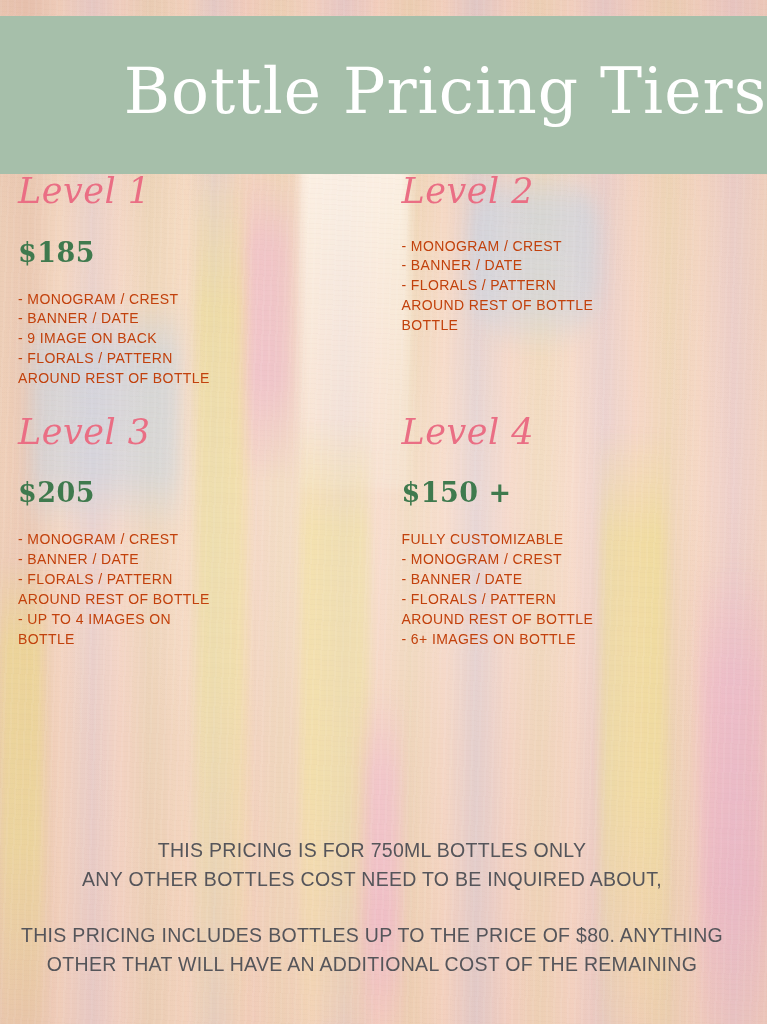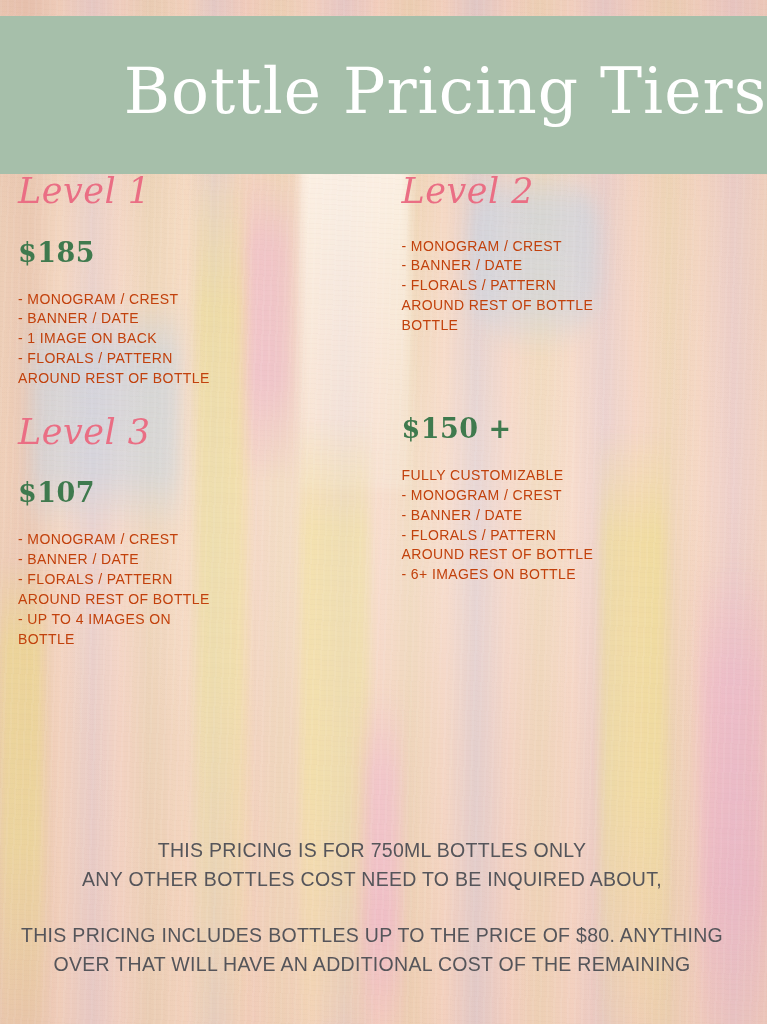--- a/index.html
+++ b/index.html
@@ -209,65 +209,66 @@
   </div>
 
   <div class="tiers">
 
     <div class="tier">
       <div class="tier-name">Level 1</div>
       <div class="tier-price">$185</div>
       <ul class="tier-list">
         <li>- MONOGRAM / CREST</li>
         <li>- BANNER / DATE</li>
-        <li>- 1 IMAGE ON BACK</li>
+        <li>- 9 IMAGE ON BACK</li>
         <li>- FLORALS / PATTERN</li>
         <li>AROUND REST OF BOTTLE</li>
       </ul>
     </div>
 
     <div class="tier">
       <div class="tier-name">Level 2</div>
       <ul class="tier-list">
         <li>- MONOGRAM / CREST</li>
         <li>- BANNER / DATE</li>
         <li>- FLORALS / PATTERN</li>
         <li>AROUND REST OF BOTTLE</li>
         <li>BOTTLE</li>
       </ul>
     </div>
 
     <div class="tier">
       <div class="tier-name">Level 3</div>
-      <div class="tier-price">$107</div>
+      <div class="tier-price">$205</div>
       <ul class="tier-list">
         <li>- MONOGRAM / CREST</li>
         <li>- BANNER / DATE</li>
         <li>- FLORALS / PATTERN</li>
         <li>AROUND REST OF BOTTLE</li>
         <li>- UP TO 4 IMAGES ON</li>
         <li>BOTTLE</li>
       </ul>
     </div>
 
     <div class="tier">
+      <div class="tier-name">Level 4</div>
       <div class="tier-price">$150 +</div>
       <ul class="tier-list">
         <li>FULLY CUSTOMIZABLE</li>
         <li>- MONOGRAM / CREST</li>
         <li>- BANNER / DATE</li>
         <li>- FLORALS / PATTERN</li>
         <li>AROUND REST OF BOTTLE</li>
         <li>- 6+ IMAGES ON BOTTLE</li>
       </ul>
     </div>
 
   </div>
 
   <div class="notes">
     <p>THIS PRICING IS FOR 750ML BOTTLES ONLY</p>
     <p>ANY OTHER BOTTLES COST NEED TO BE INQUIRED ABOUT,</p>
     <div class="gap"></div>
     <p>THIS PRICING INCLUDES BOTTLES UP TO THE PRICE OF $80. ANYTHING</p>
-    <p>OVER THAT WILL HAVE AN ADDITIONAL COST OF THE REMAINING</p>
+    <p>OTHER THAT WILL HAVE AN ADDITIONAL COST OF THE REMAINING</p>
   </div>
 
 </div>
 
 </body></html>

